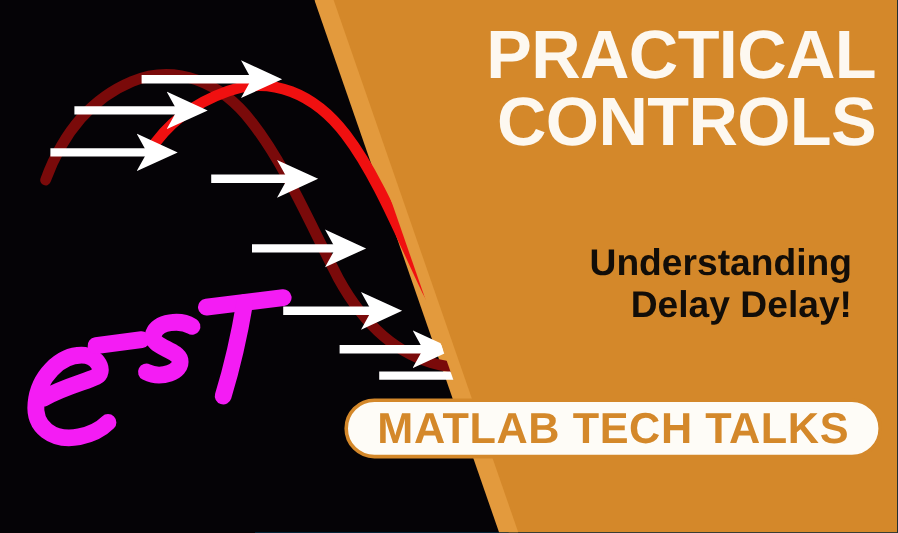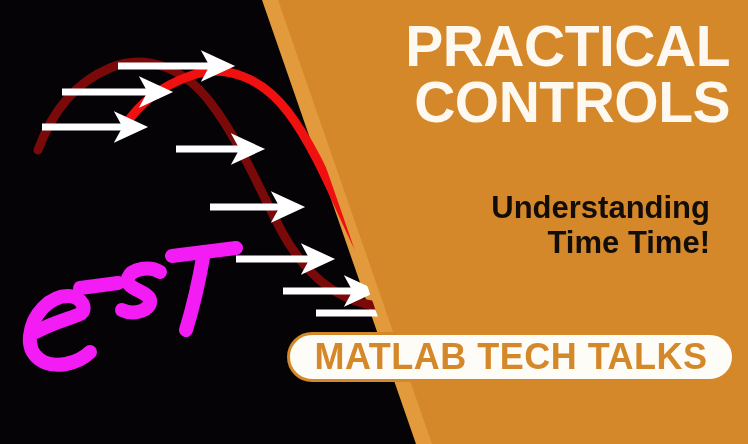--- a/index.html
+++ b/index.html
@@ -70,21 +70,21 @@
     font-weight: bold;
     font-size: 57px;
     line-height: 0.99;
     letter-spacing: -0.5px;
   }
   .headline .line { display: block; white-space: nowrap; }
 
   .subhead {
     position: absolute;
     right: 38px;
-    top: 190px;
+    top: 201px;
     width: 400px;
     text-align: right;
     color: #120D08;
     font-family: "Liberation Sans", sans-serif;
     font-weight: bold;
     font-size: 31px;
     line-height: 1.14;
   }
   .subhead .line { display: block; white-space: nowrap; }
 
@@ -174,20 +174,20 @@
     </svg>
   </div>
 
   <div class="headline">
     <span class="line">PRACTICAL</span>
     <span class="line">CONTROLS</span>
   </div>
 
   <div class="subhead">
     <span class="line">Understanding</span>
-    <span class="line">Time Time!</span>
+    <span class="line">Delay Delay!</span>
   </div>
 
   <div class="badge">
     <span class="badge-text">MATLAB TECH TALKS</span>
   </div>
 
 </div>
 
 </body></html>

